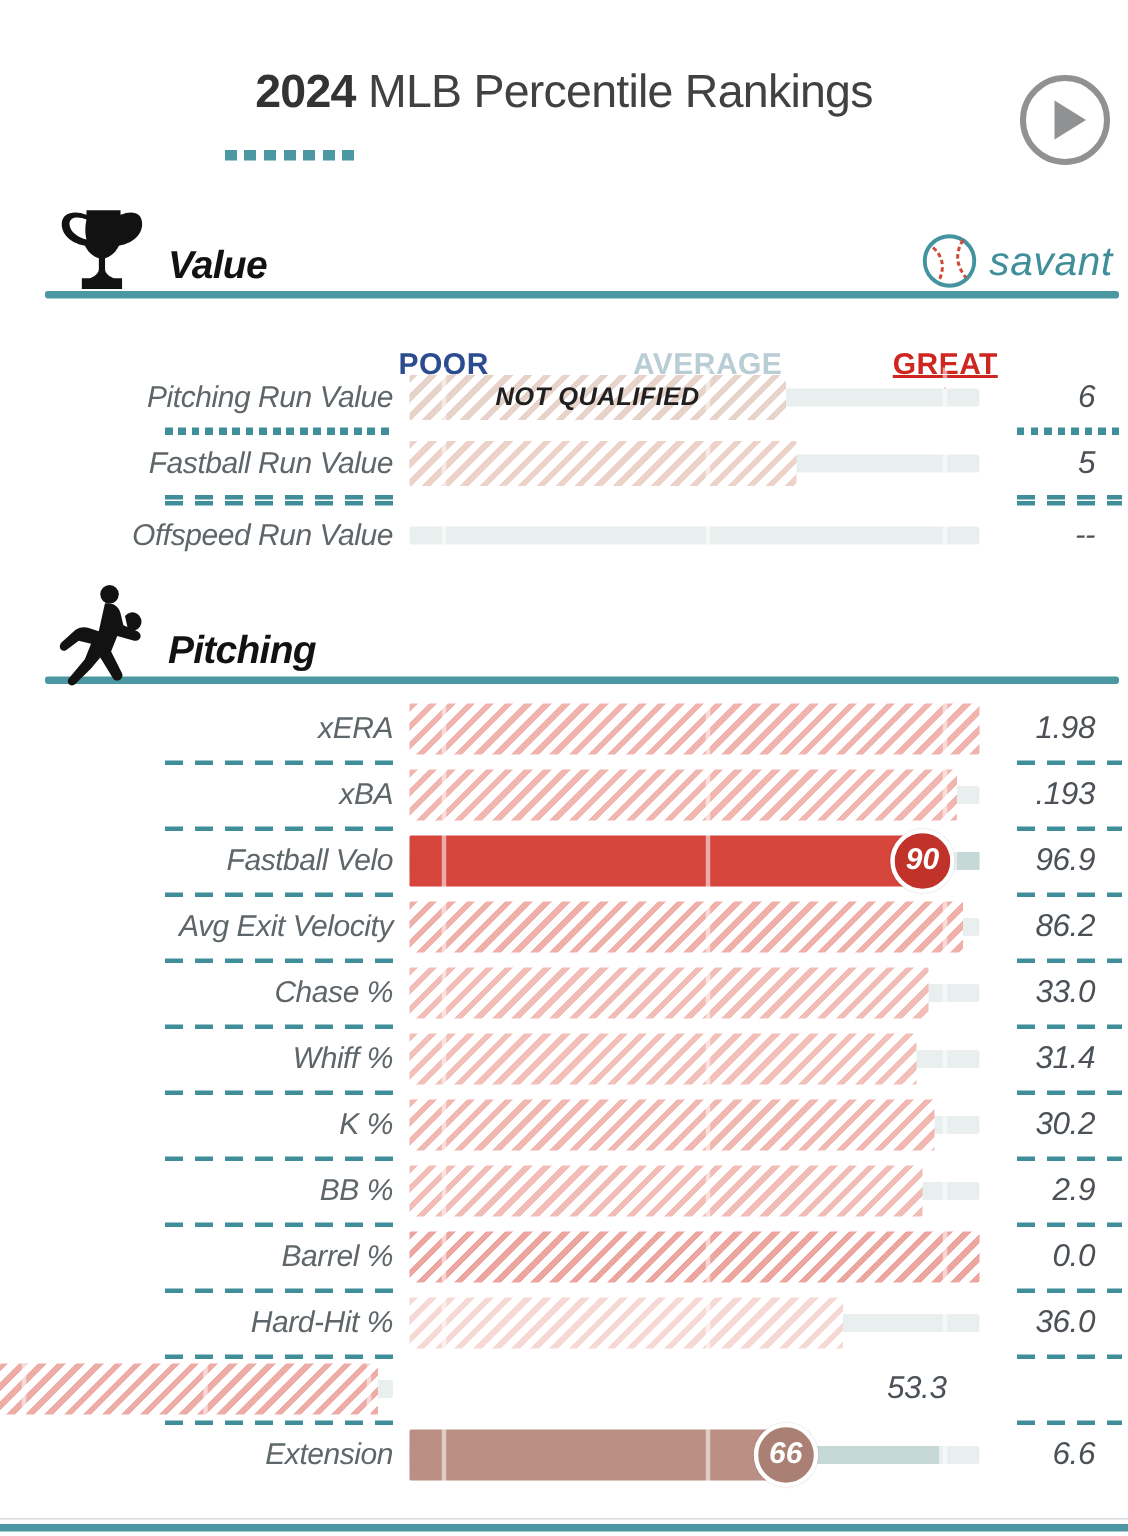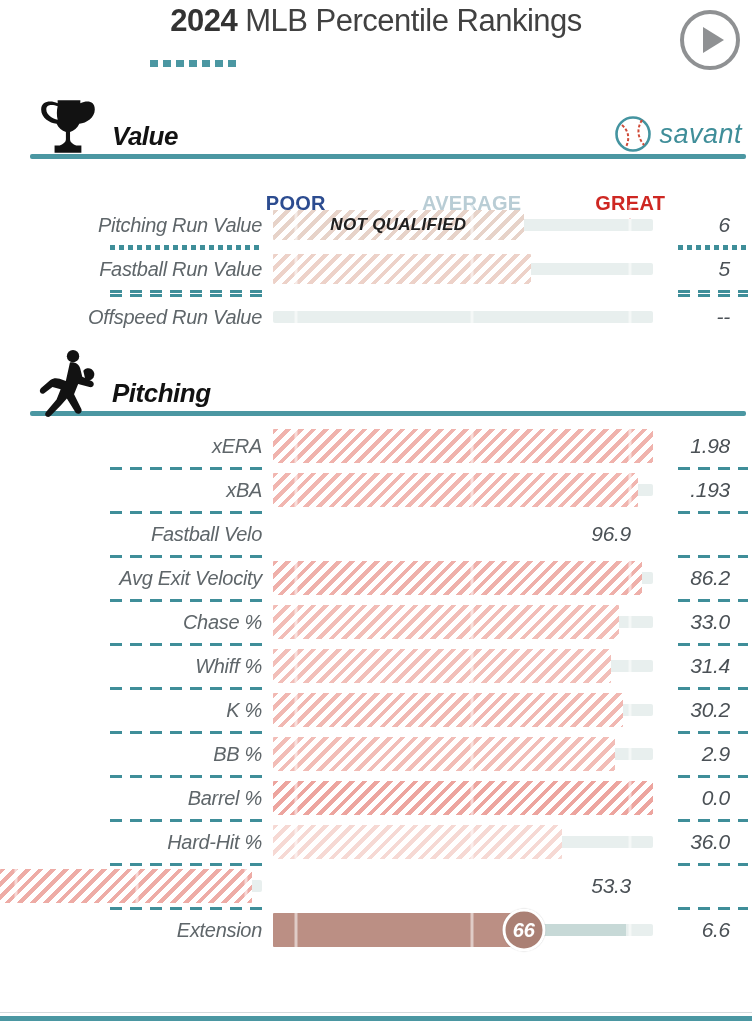--- a/index.html
+++ b/index.html
@@ -4,21 +4,21 @@
 <style>
   :root{
     --teal:#3f8e99; --teal2:#4b97a2;
     --label:#5f666a; --value:#4b5156; --track:#e8efee;
   }
   *{box-sizing:border-box;}
   body{margin:0;background:#fff;font-family:"Liberation Sans",sans-serif;}
   .page{position:relative;width:752px;height:1024px;margin:0 auto;background:#fff;overflow:hidden;}
 
   
-  .header{position:relative;padding-top:3px;height:78px;}
+  .header{position:relative;padding-top:3px;height:78px;margin-top:40px;}
   .title{text-align:center;font-size:31px;color:#414141;letter-spacing:-0.5px;}
   .title .year{font-weight:bold;color:#333;}
   .title-dots{position:absolute;left:150px;top:60px;width:90px;height:7px;
     background:repeating-linear-gradient(90deg,var(--teal2) 0 8px,transparent 8px 13px);}
   .play-btn{position:absolute;right:12px;top:10px;width:60px;height:60px;border:4px solid #8f9193;
     border-radius:50%;display:flex;align-items:center;justify-content:center;cursor:pointer;background:#fff;}
   .play-tri{width:0;height:0;border-top:13px solid transparent;border-bottom:13px solid transparent;
     border-left:21px solid #8f9193;margin-left:6px;}
 
   
@@ -105,21 +105,21 @@
   <div class="axis-row">
     <div class="axis-area">
       <div class="axis-label" style="color: rgb(44, 76, 144); left: 6%;">
         <span>POOR</span>
         <div class="tri"></div>
       </div>
       <div class="axis-label" style="color: rgb(185, 205, 213); left: 52.3%;">
         <span>AVERAGE</span>
         <div class="tri"></div>
       </div>
-      <div class="axis-label" style="color: rgb(206, 39, 34); left: 94%;">
+      <div class="axis-label" style="color: rgb(206, 39, 34); left: 94%; text-decoration: underline;">
         <span>GREAT</span>
         <div class="tri"></div>
       </div>
     </div>
   </div>
 
   <div class="rows rows-value">
   <div class="prow">
     <div class="plabel">Pitching Run Value</div>
     <div class="bar-area">
@@ -216,20 +216,29 @@
     <div class="pvalue">.193</div>
   </div>
 
   <div class="sep">
     <span class="sep-l"></span>
     <span class="sep-r"></span>
   </div>
 
   <div class="prow">
     <div class="plabel">Fastball Velo</div>
+    <div class="bar-area">
+      <div class="track"></div>
+    <div class="track2" style="left: 96%; width: 4%;"></div>
+          <div class="fill" style="width: 90%; background: rgb(214, 69, 60);"></div>
+          <div class="tick" style="left: 6%;"></div>
+          <div class="tick" style="left: 52.3%;"></div>
+          <div class="tick" style="left: 94%;"></div>
+          <div class="badge" style="left: 90%; background: rgb(192, 50, 42);">90</div>
+        </div>
     <div class="pvalue">96.9</div>
   </div>
 
   <div class="sep">
     <span class="sep-l"></span>
     <span class="sep-r"></span>
   </div>
 
   <div class="prow">
     <div class="plabel">Avg Exit Velocity</div>

